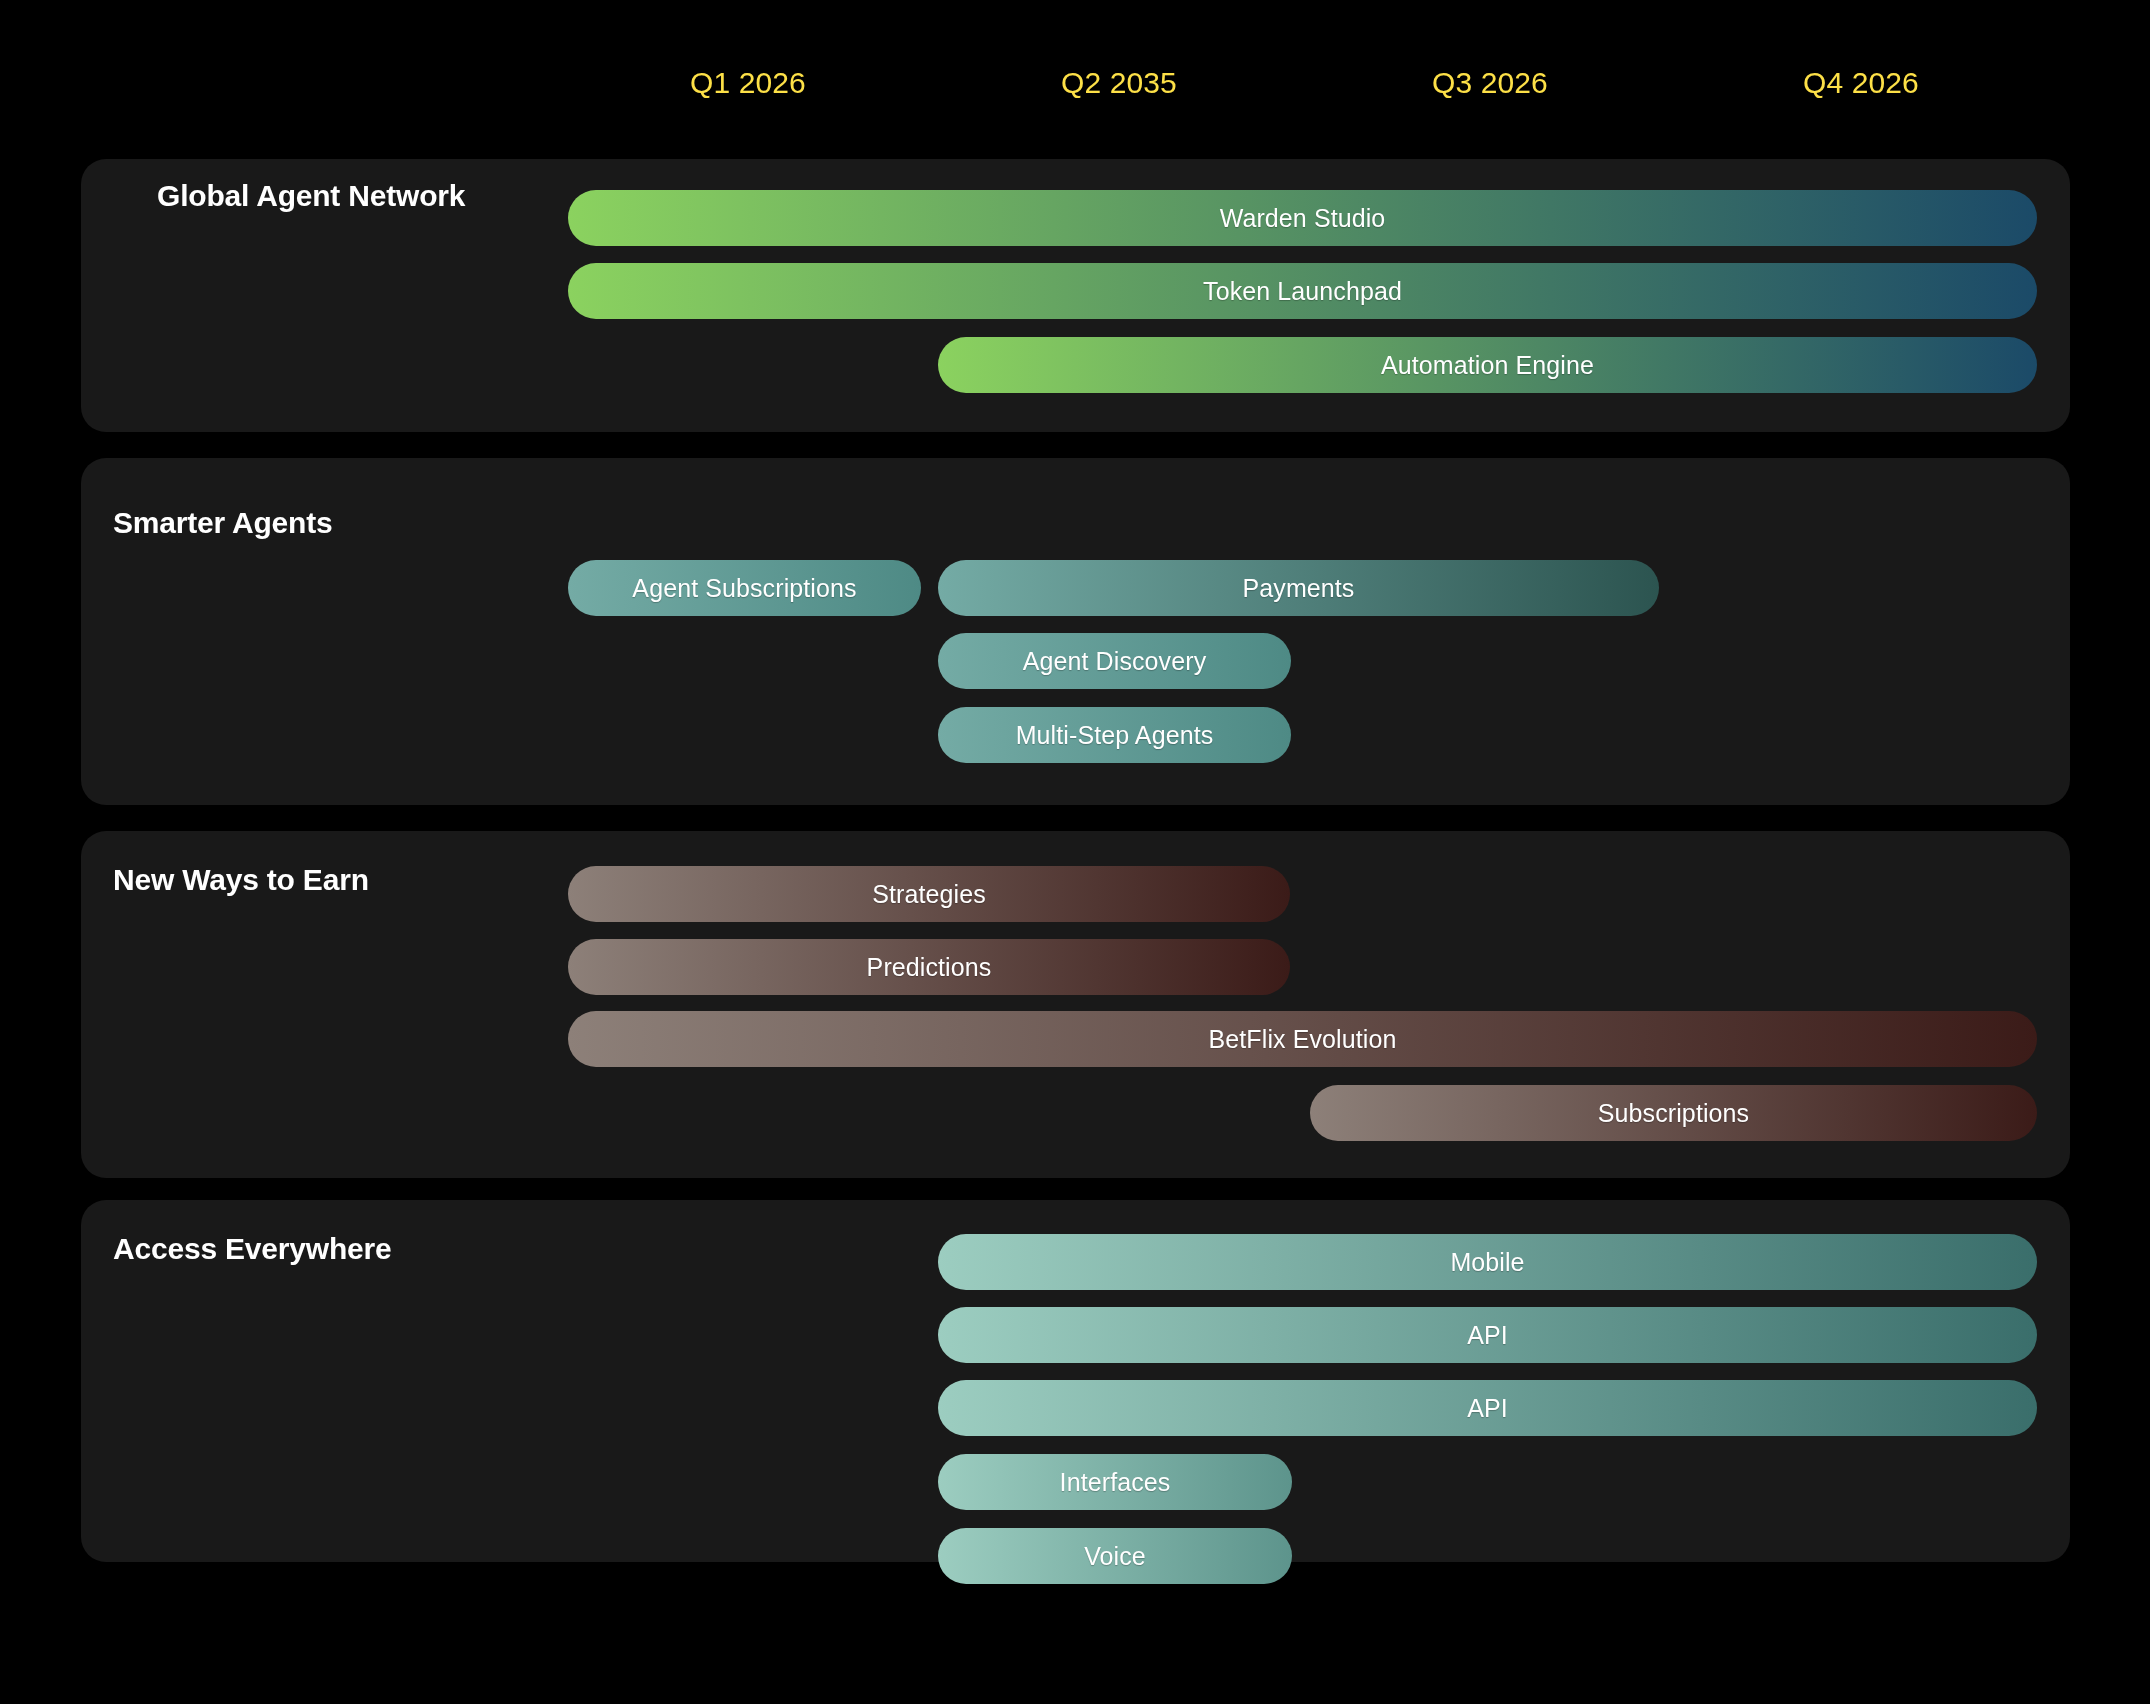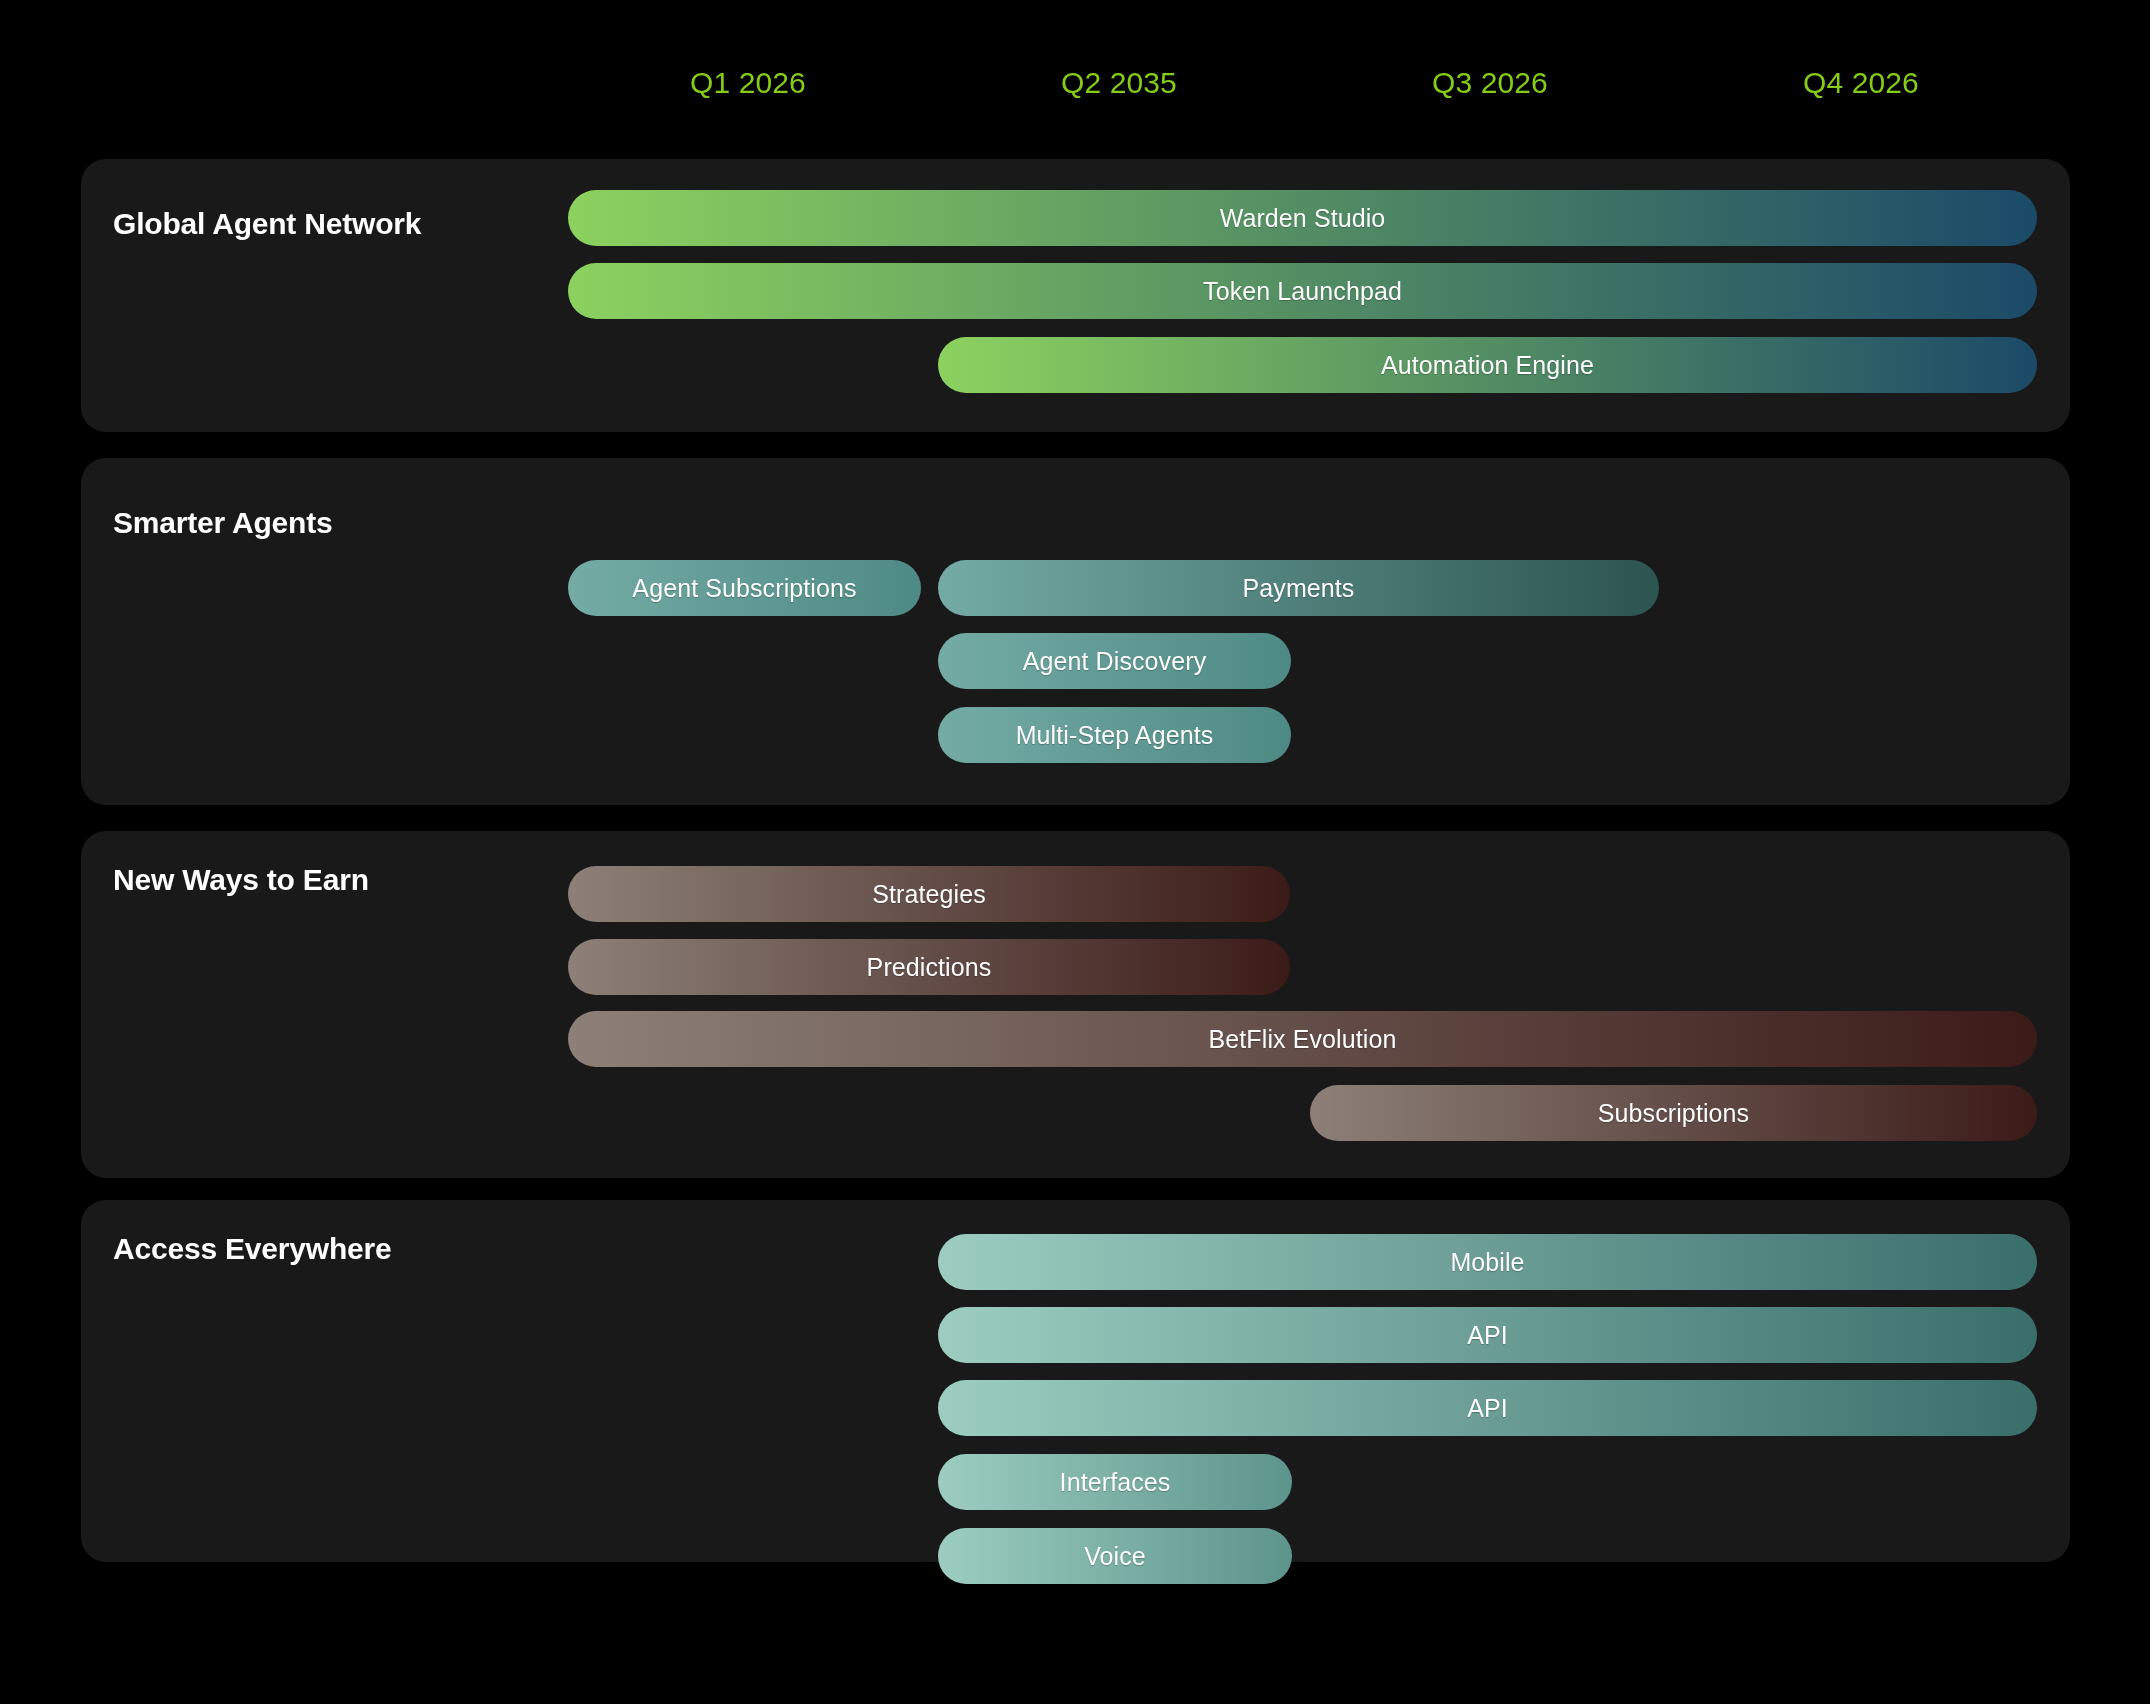--- a/index.html
+++ b/index.html
@@ -10,21 +10,21 @@
     overflow:hidden;
   }
 
   #root { position:relative; width:2151px; height:1705px; }
 
   
   .axis { position:absolute; top:66px; left:0; width:2151px; height:62px; }
   .axis-tick {
     position:absolute; top:0;
     transform:translateX(-50%);
-    color:#84cc16;
+    color:#fde047;
     font-size:30px;
     font-weight:400;
     letter-spacing:0.1px;
     white-space:nowrap;
   }
 
   
   .card {
     position:absolute;
     left:81px;
@@ -70,21 +70,21 @@
 
   <div class="axis">
       <div class="axis-tick" style="left: 748px;">Q1 2026</div>
       <div class="axis-tick" style="left: 1119px;">Q2 2035</div>
       <div class="axis-tick" style="left: 1490px;">Q3 2026</div>
       <div class="axis-tick" style="left: 1861px;">Q4 2026</div>
     </div>
 
   <div id="cards">
       <div class="card" style="top: 159px; height: 273px;">
-        <div class="card-title" style="top: 48px;">Global Agent Network</div>
+        <div class="card-title" style="top: 20px; margin-left: 44px;">Global Agent Network</div>
         <div class="bar" style="left: 487px; width: 1469px; top: 31px; background: linear-gradient(90deg, rgb(139, 210, 95) 0%, rgb(27, 74, 104) 100%); text-align: right;">
           <span class="bar-label">Warden Studio</span>
         </div>
         <div class="bar" style="left: 487px; width: 1469px; top: 104px; background: linear-gradient(90deg, rgb(139, 210, 95) 0%, rgb(27, 74, 104) 100%);">
           <span class="bar-label">Token Launchpad</span>
         </div>
         <div class="bar" style="left: 857px; width: 1099px; top: 178px; background: linear-gradient(90deg, rgb(139, 210, 95) 0%, rgb(27, 74, 104) 100%);">
           <span class="bar-label">Automation Engine</span>
         </div>
       </div>

